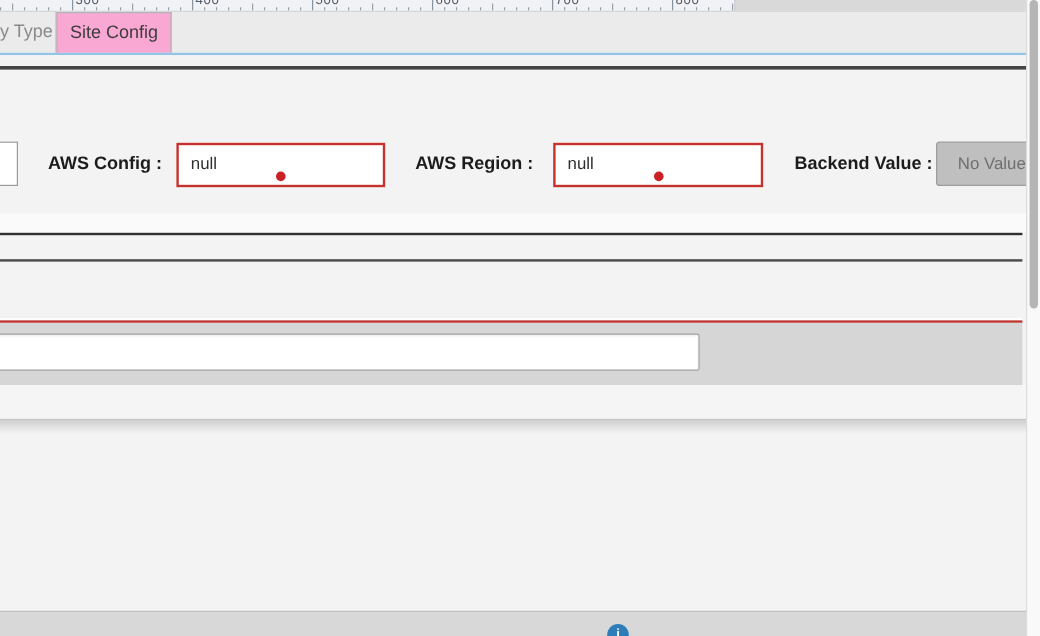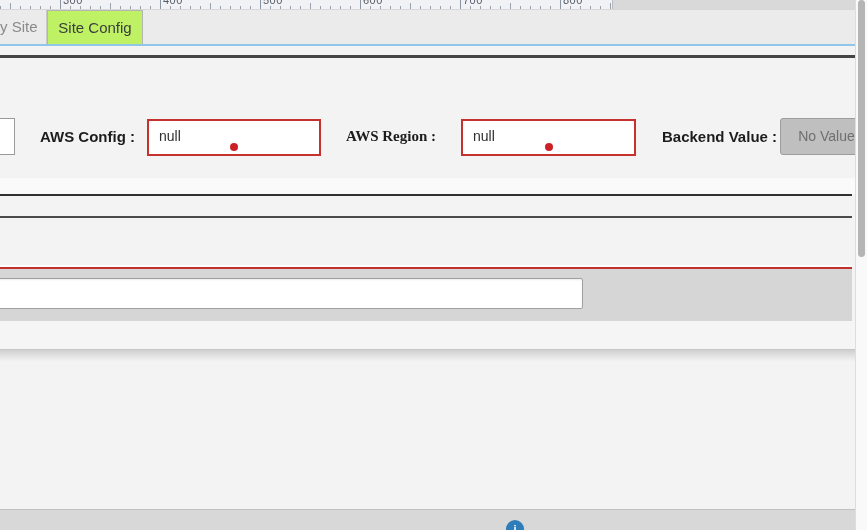--- a/index.html
+++ b/index.html
@@ -21,35 +21,35 @@
                  letter-spacing:.5px;}
   #ruler-rest{left:613px;top:0;width:242px;height:9px;background:#d9d9d9;}
 
   
   #tabbar{left:0;top:9px;width:855px;height:35px;background:#ebebeb;
           border-top:1px solid #d7d7d7;box-sizing:border-box;}
   .tab{position:absolute;top:0;height:34px;line-height:34px;font-size:15px;
        box-sizing:border-box;cursor:default;}
   #tab-prev{left:0;width:47px;color:#8a8a8a;text-align:right;padding-right:10px;
             border-right:1px solid #c9c9c9;overflow:hidden;white-space:nowrap;}
-  #tab-site{left:47px;width:96px;background:#bef264;color:#3d3d3d;
+  #tab-site{left:47px;width:96px;background:#f9a8d4;color:#3d3d3d;
             border:1px solid #b4b4b4;border-bottom:none;text-align:center;}
   #tab-underline{left:0;top:44px;width:855px;height:2px;background:#92c6e8;}
 
   
   #content-bg{left:0;top:46px;width:855px;height:464px;background:#f3f3f3;}
   #rule-dark-top{left:0;top:55px;width:855px;height:3px;background:#454545;}
 
   
   #left-partial-input{left:-26px;top:118px;width:41px;height:37px;background:#fff;
                       border:1px solid #9a9a9a;box-sizing:border-box;}
   .fieldlabel{top:118px;height:37px;line-height:37px;font-weight:bold;
               font-size:15px;color:#1c1c1c;white-space:nowrap;}
   #lbl-prefix{left:40px;}
-  #lbl-region{left:346px;font-family:Liberation Serif, serif;}
+  #lbl-region{left:346px;}
   #lbl-backend{left:662px;}
   .err-input{top:119px;height:37px;background:#fff;border:2px solid #c5322d;
              box-sizing:border-box;font-size:14px;color:#2e2e2e;}
   #input-prefix{left:147px;width:174px;}
   #input-region{left:461px;width:175px;}
   .err-input .val{position:absolute;left:10px;top:0;line-height:31px;}
   .req-dot{position:absolute;left:50%;margin-left:-4px;bottom:3px;width:8px;
            height:8px;border-radius:50%;background:#cb2026;}
   #novalue-box{left:780px;top:118px;width:93px;height:37px;background:#bfbfbf;
                border:1px solid #9d9d9d;border-radius:3px;box-sizing:border-box;
@@ -155,21 +155,21 @@
     <span class="rlabel" style="left: 63px;">300</span>
     <span class="rlabel" style="left: 163px;">400</span>
     <span class="rlabel" style="left: 263px;">500</span>
     <span class="rlabel" style="left: 363px;">600</span>
     <span class="rlabel" style="left: 463px;">700</span>
     <span class="rlabel" style="left: 563px;">800</span>
   </div>
 <div id="ruler-rest" class="abs"></div>
 
 <div id="tabbar" class="abs">
-  <div id="tab-prev" class="tab">y Site</div>
+  <div id="tab-prev" class="tab">y Type</div>
   <div id="tab-site" class="tab">Site Config</div>
 </div>
 <div id="tab-underline" class="abs"></div>
 
 <div id="content-bg" class="abs"></div>
 <div id="rule-dark-top" class="abs"></div>
 
 <div id="left-partial-input" class="abs"></div>
 
 <div id="lbl-prefix" class="abs fieldlabel">AWS Config :</div>

